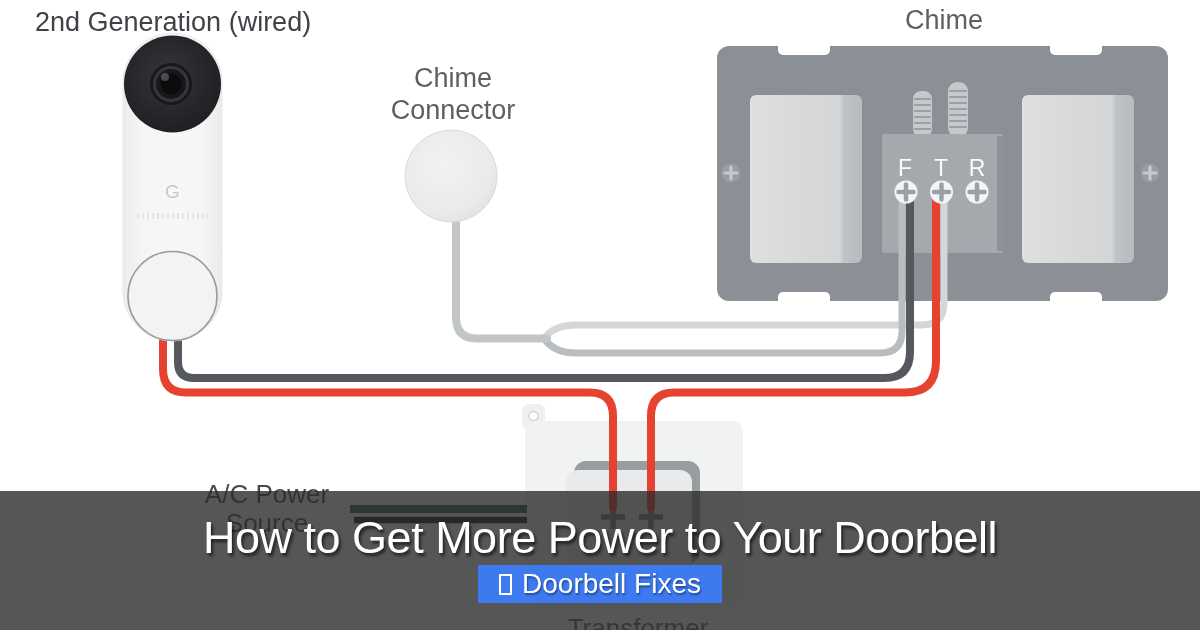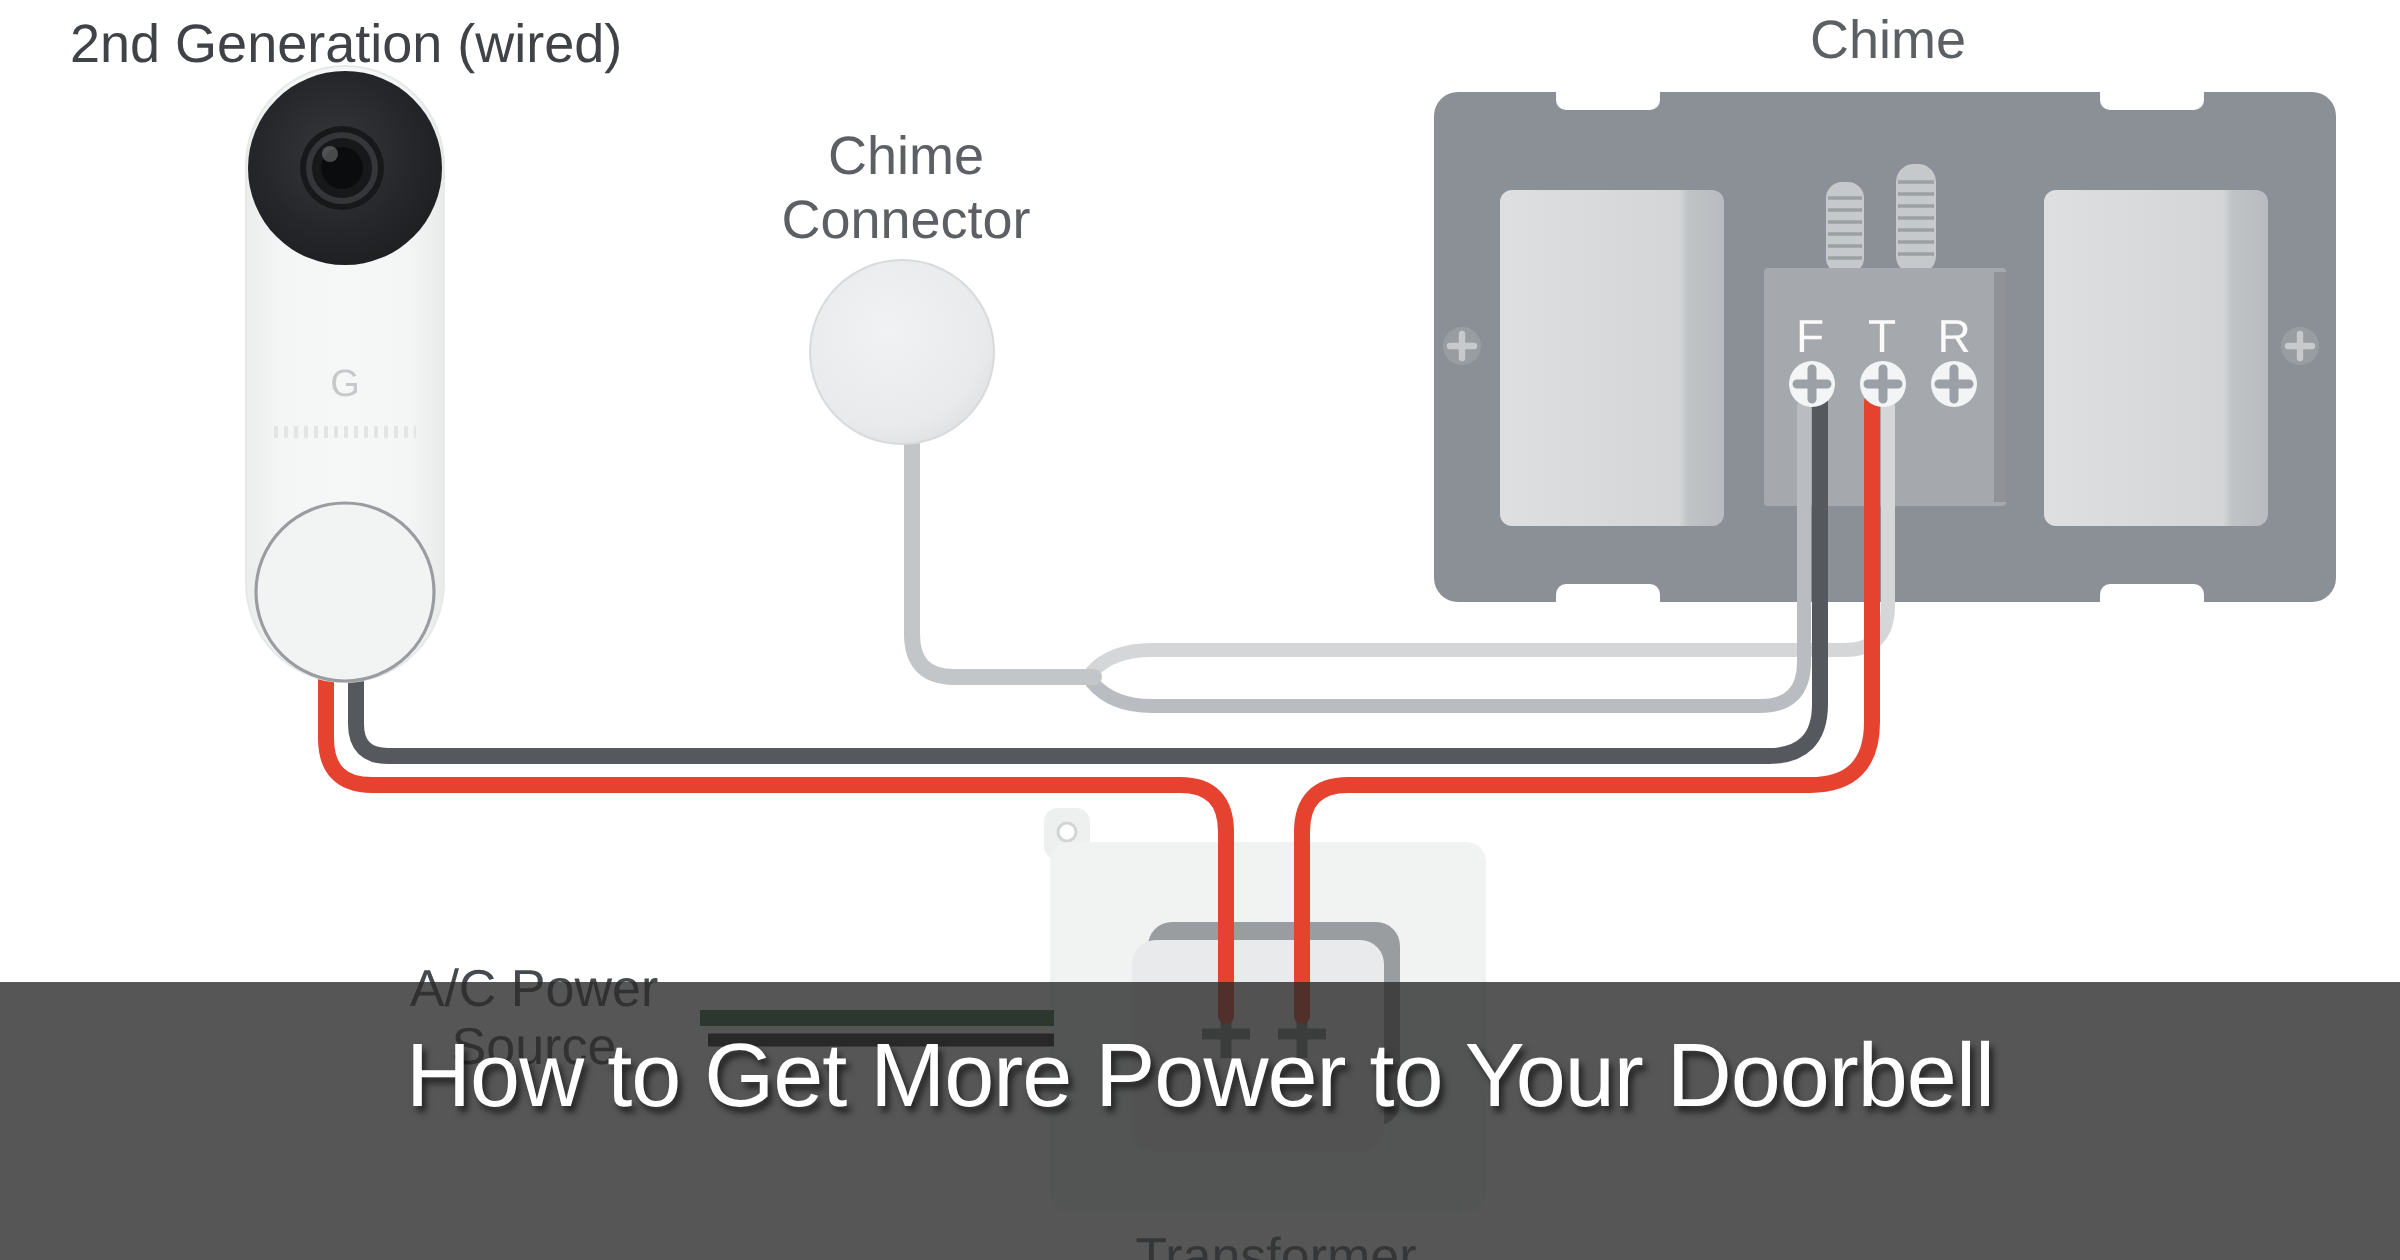--- a/index.html
+++ b/index.html
@@ -157,15 +157,19 @@
     <text x="944" y="29" class="svg-label" font-size="27" fill="#5c6064" text-anchor="middle">Chime</text>
     <text x="453" y="87" class="svg-label" font-size="27" fill="#5c6064" text-anchor="middle">Chime</text>
     <text x="453" y="119" class="svg-label" font-size="27" fill="#5c6064" text-anchor="middle">Connector</text>
     <text x="267" y="503" class="svg-label" font-size="26" fill="#46494d" text-anchor="middle">A/C Power</text>
     <text x="267" y="532" class="svg-label" font-size="26" fill="#46494d" text-anchor="middle">Source</text>
     <text x="638" y="637" class="svg-label" font-size="26" fill="#5c6064" text-anchor="middle">Transformer</text>
   </svg>
 
   <div class="overlay">
     <div class="overlay-title">How to Get More Power to Your Doorbell</div>
+    <div class="badge">
+      <span class="badge-icon"></span>
+      <span>Doorbell Fixes</span>
+    </div>
   </div>
 
 </div>
 
 </body></html>

